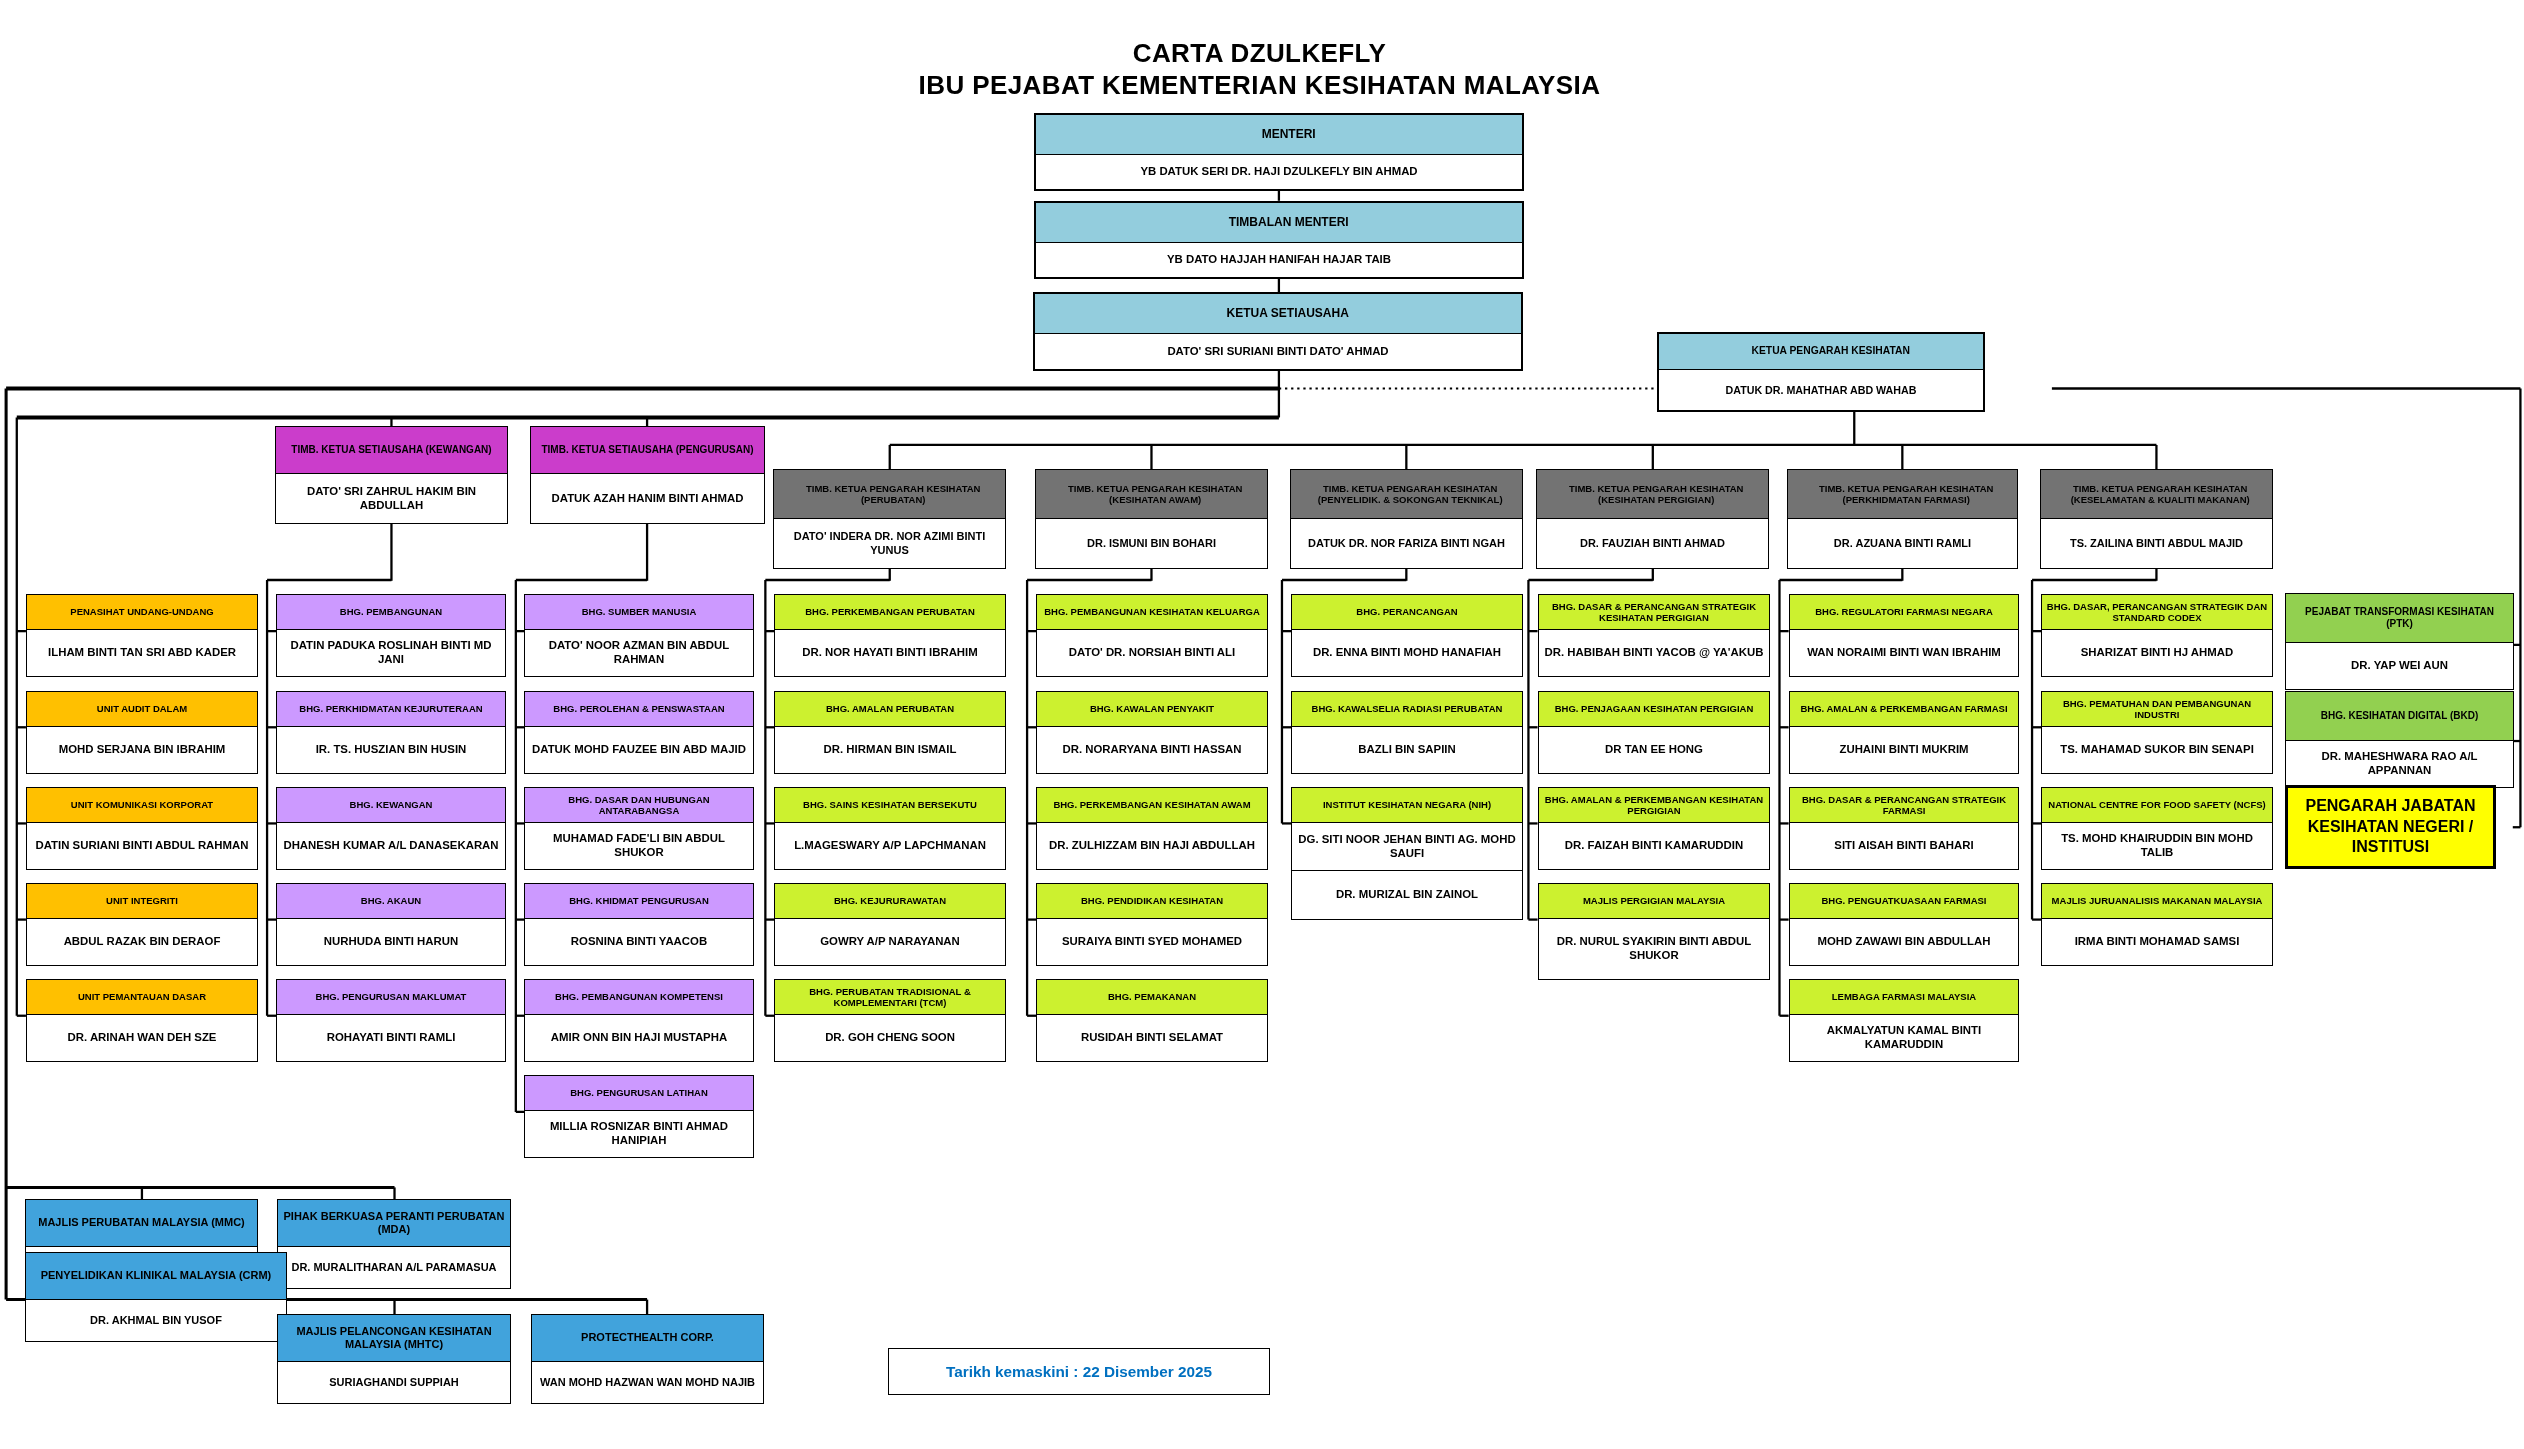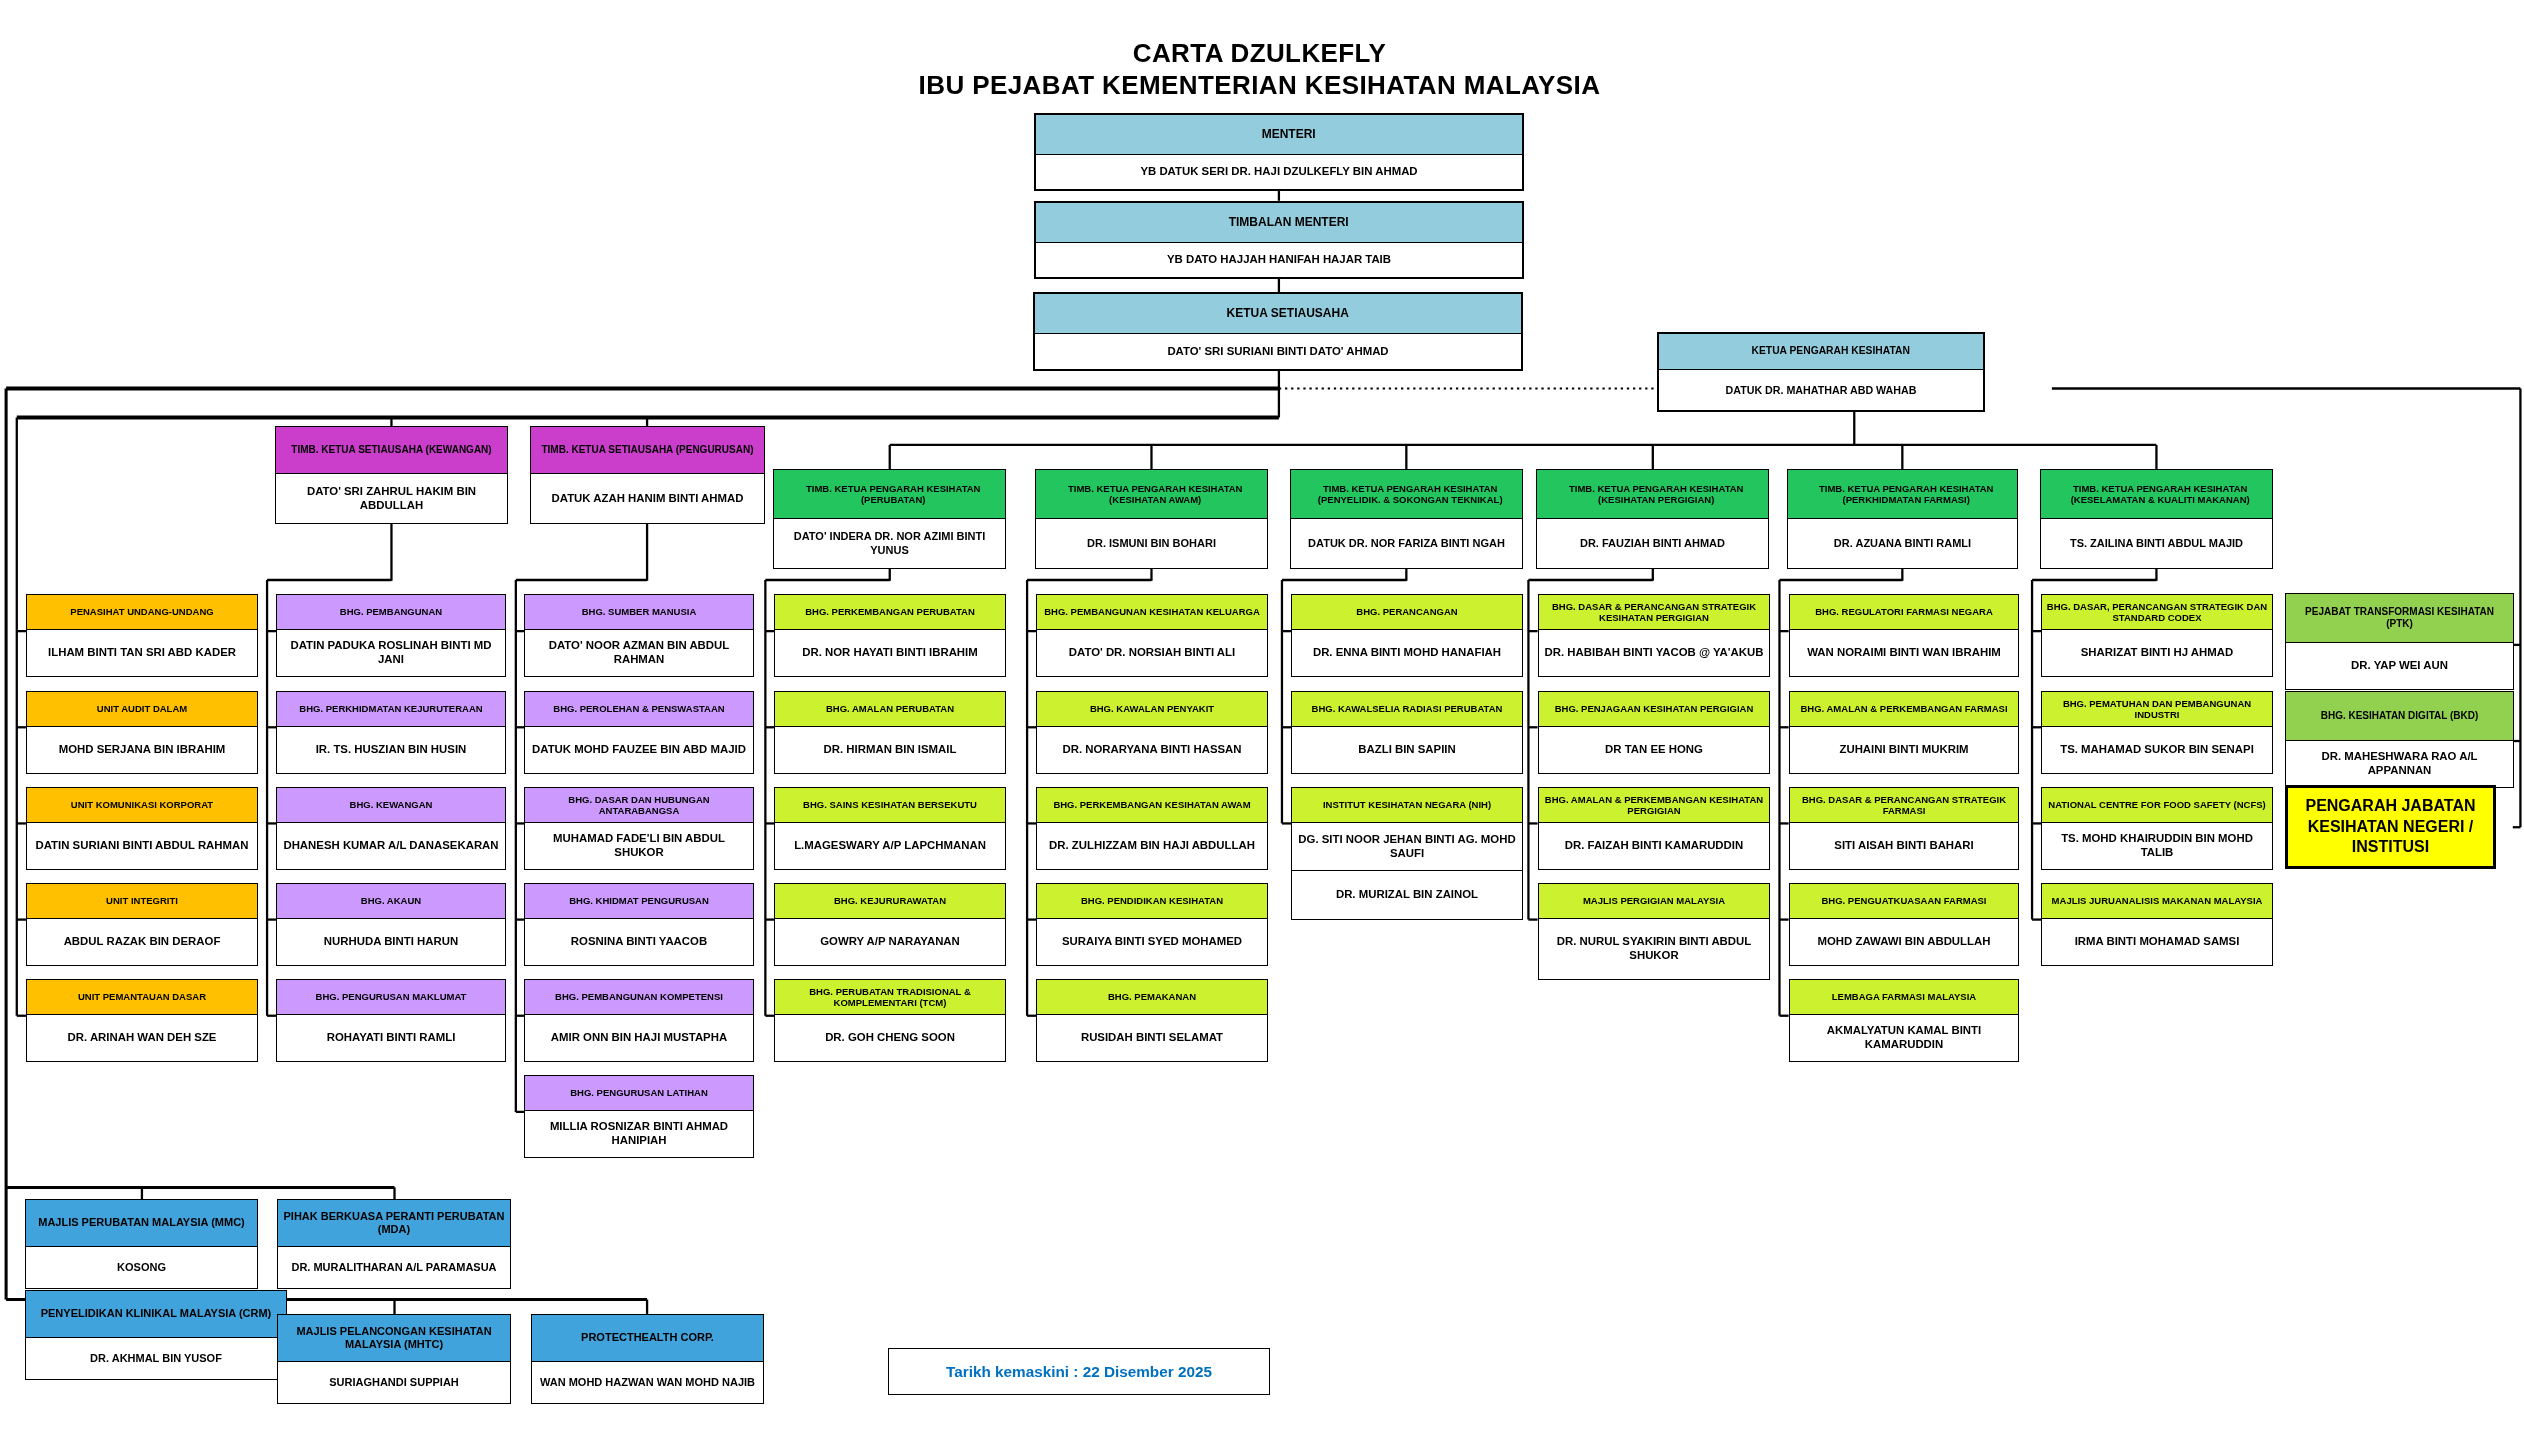--- a/index.html
+++ b/index.html
@@ -16,21 +16,21 @@
       height:46px;font-size:11.4px;line-height:1.2;background:#fff;padding:0.8px 3.1px;}
   .nm2{border-top:1.5px solid #000;height:49px;}
   
   .top .hd{height:40px;font-size:12px;}   .top .nm{height:34px;font-size:11.4px;}
   .tksu .hd{height:47px;font-size:10px;}    .tksu .nm{height:49px;}
   .tkpk .hd{height:49px;font-size:9.5px;}  .tkpk .nm{height:49px;font-size:11px;}
   .rc .hd{height:49px;font-size:10px;}      .rc .nm{height:46px;}
   .ag .hd{height:47px;font-size:11px;}    .ag .nm{height:41px;font-size:11px;}
   .tall .nm{height:60px;}
   
-  .sky{background:#93CDDD;padding-left:24px;} .mag{background:#CB3DCB;} .grn{background:#22c55e;padding-left:12px;}
+  .sky{background:#93CDDD;padding-left:24px;} .mag{background:#CB3DCB;} .grn{background:#737373;padding-left:12px;}
   .lime{background:#CCF12F;} .org{background:#FFC000;} .pur{background:#CC99FF;}
   .mgrn{background:#92D050;} .blu{background:#41A3DC;}
   .ybox{position:absolute;border:3.1px solid #000;background:#FFFF00;box-sizing:border-box;
         display:flex;align-items:center;justify-content:center;text-align:center;
         font-size:16px;line-height:1.3;padding:3.1px;}
   .date{position:absolute;border:1.5px solid #000;box-sizing:border-box;display:flex;
         align-items:center;justify-content:center;color:#0070C0;font-size:15.3px;}
 </style>
 </head>
 <body>
@@ -384,21 +384,21 @@
 
   <div class="b ag" style="left:25px;top:1199px;width:233px">
     <div class="hd blu">MAJLIS PERUBATAN MALAYSIA (MMC)</div>
       <div class="nm">KOSONG</div>
   </div>
   <div class="b ag" style="left:277px;top:1199px;width:234px">
     <div class="hd blu">PIHAK BERKUASA PERANTI PERUBATAN (MDA)</div>
       <div class="nm">DR. MURALITHARAN A/L PARAMASUA</div>
   </div>
 
-  <div class="b ag" style="left:25px;top:1290px;width:262px">
+  <div class="b ag" style="left:25px;top:1252px;width:262px">
     <div class="hd blu">PENYELIDIKAN KLINIKAL MALAYSIA (CRM)</div>
       <div class="nm">DR. AKHMAL BIN YUSOF</div>
   </div>
   <div class="b ag" style="left:277px;top:1314px;width:234px">
     <div class="hd blu">MAJLIS PELANCONGAN KESIHATAN MALAYSIA (MHTC)</div>
       <div class="nm">SURIAGHANDI SUPPIAH</div>
   </div>
   <div class="b ag" style="left:531px;top:1314px;width:233px">
     <div class="hd blu">PROTECTHEALTH CORP.</div>
       <div class="nm">WAN MOHD HAZWAN WAN MOHD NAJIB</div>

